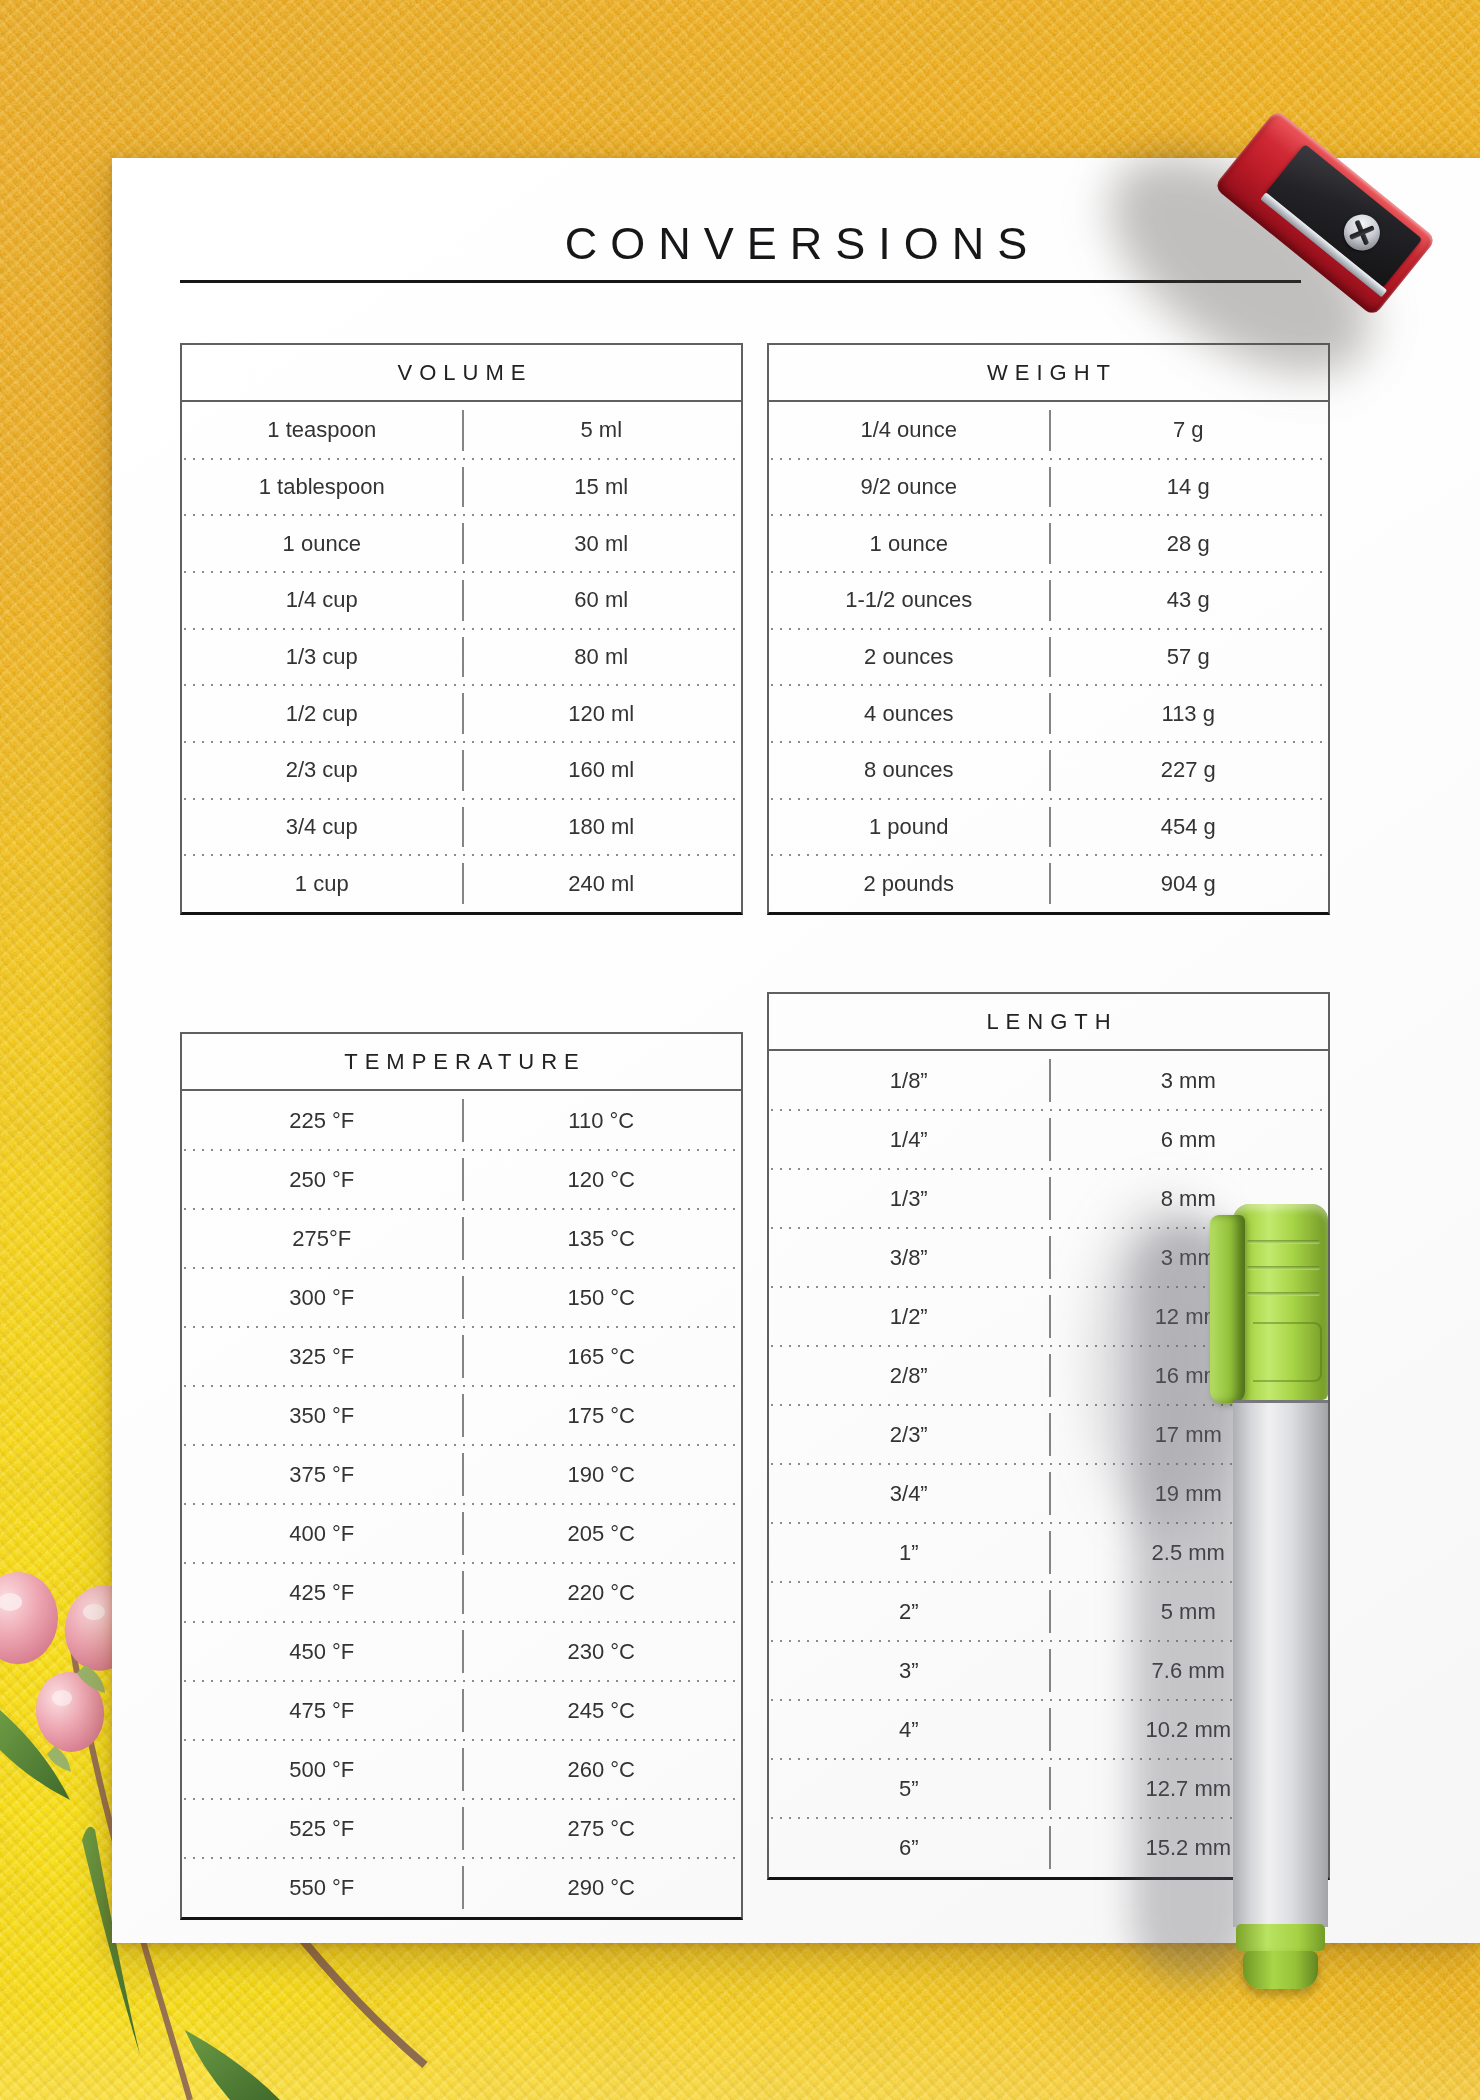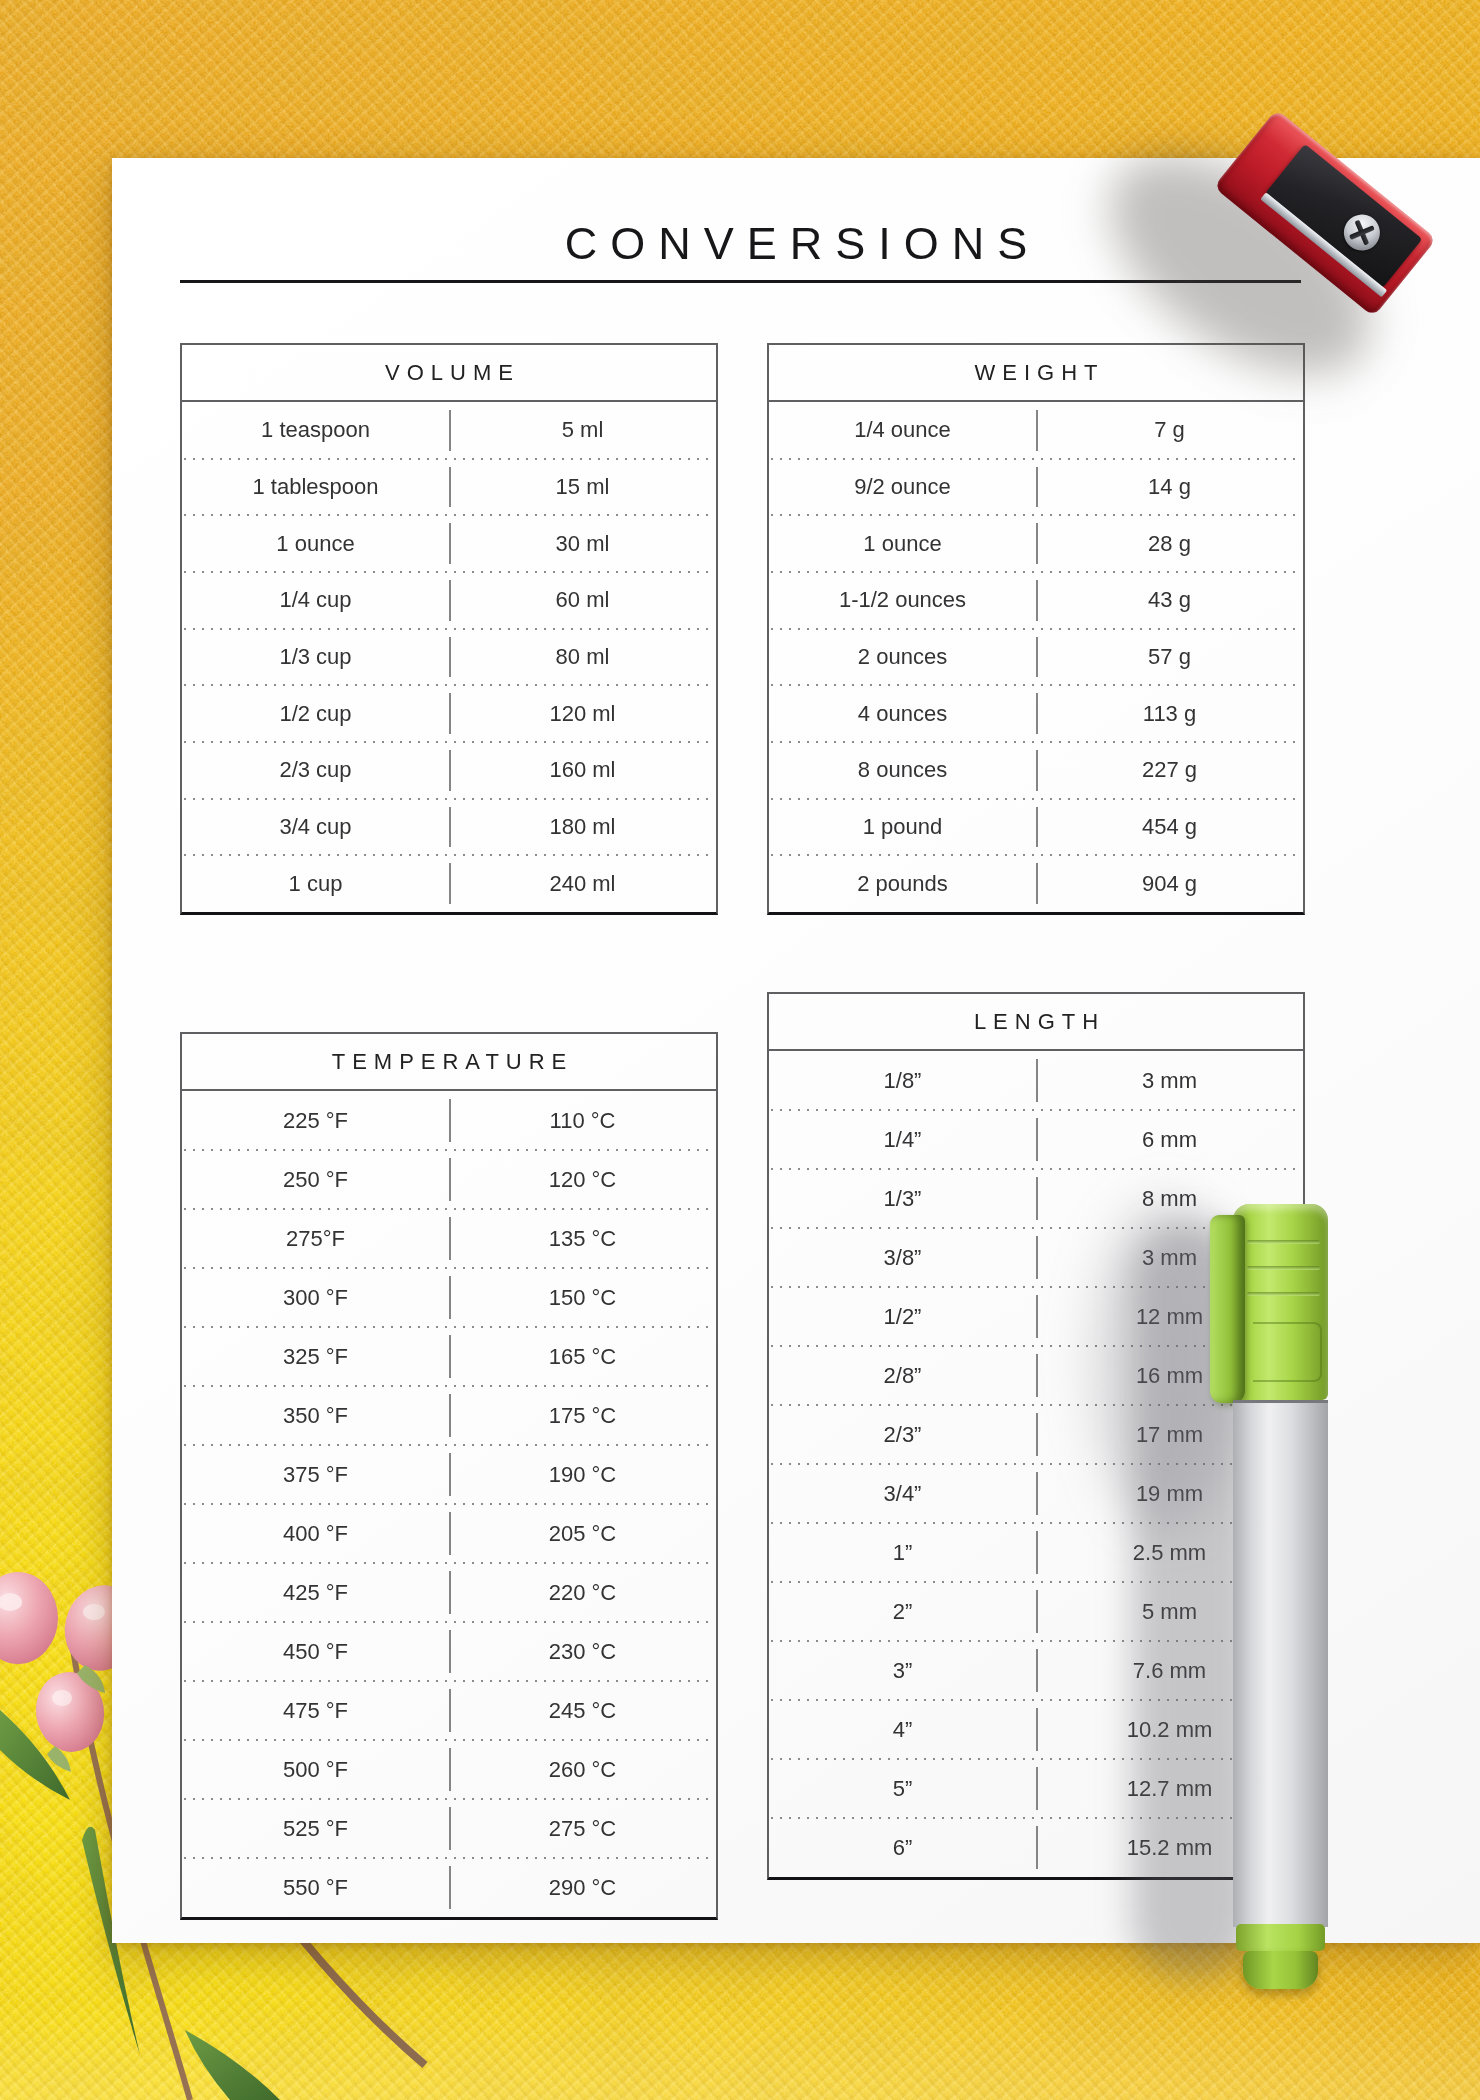--- a/index.html
+++ b/index.html
@@ -17,21 +17,21 @@
   
   .page{position:absolute;left:112px;top:158px;width:1368px;height:1785px;
         background:linear-gradient(145deg,#ffffff 0%,#fdfdfd 55%,#f6f6f6 100%);
         box-shadow:0 14px 40px rgba(110,65,0,0.35), 0 2px 8px rgba(110,65,0,0.25);}
   .page-title{position:absolute;top:60px;left:0;right:0;text-align:center;
         font-size:45px;font-weight:300;letter-spacing:13px;text-indent:13px;color:#17171a;}
   .title-rule{position:absolute;top:122px;left:68px;width:1121px;height:3px;background:#17171a;}
 
   
   .conv-table{position:absolute;background:transparent;
-        border:2px solid #606062;border-bottom:3px solid #131316;}
+        border:2px solid #606062;border-bottom:3px solid #131316;padding-left:25px;}
   .t-volume{left:68px;top:185px;width:534px;height:567px;}
   .t-weight{left:655px;top:185px;width:534px;height:567px;}
   .t-temperature{left:68px;top:834px;width:534px;height:883px;margin-top:40px;}
   .t-length{left:655px;top:834px;width:534px;height:883px;}
   .tbl-header{position:absolute;left:0;right:0;top:0;height:55px;
         border-bottom:2px solid #606062;display:flex;align-items:center;justify-content:center;
         font-size:22px;letter-spacing:7px;text-indent:7px;color:#222;}
   .tbl-body{position:absolute;left:0;right:0;top:57px;bottom:0;display:flex;flex-direction:column;}
   .tbl-row{position:relative;flex:1;display:flex;}
   .tbl-row + .tbl-row::before{content:"";position:absolute;left:2px;right:2px;top:-1px;height:2px;

